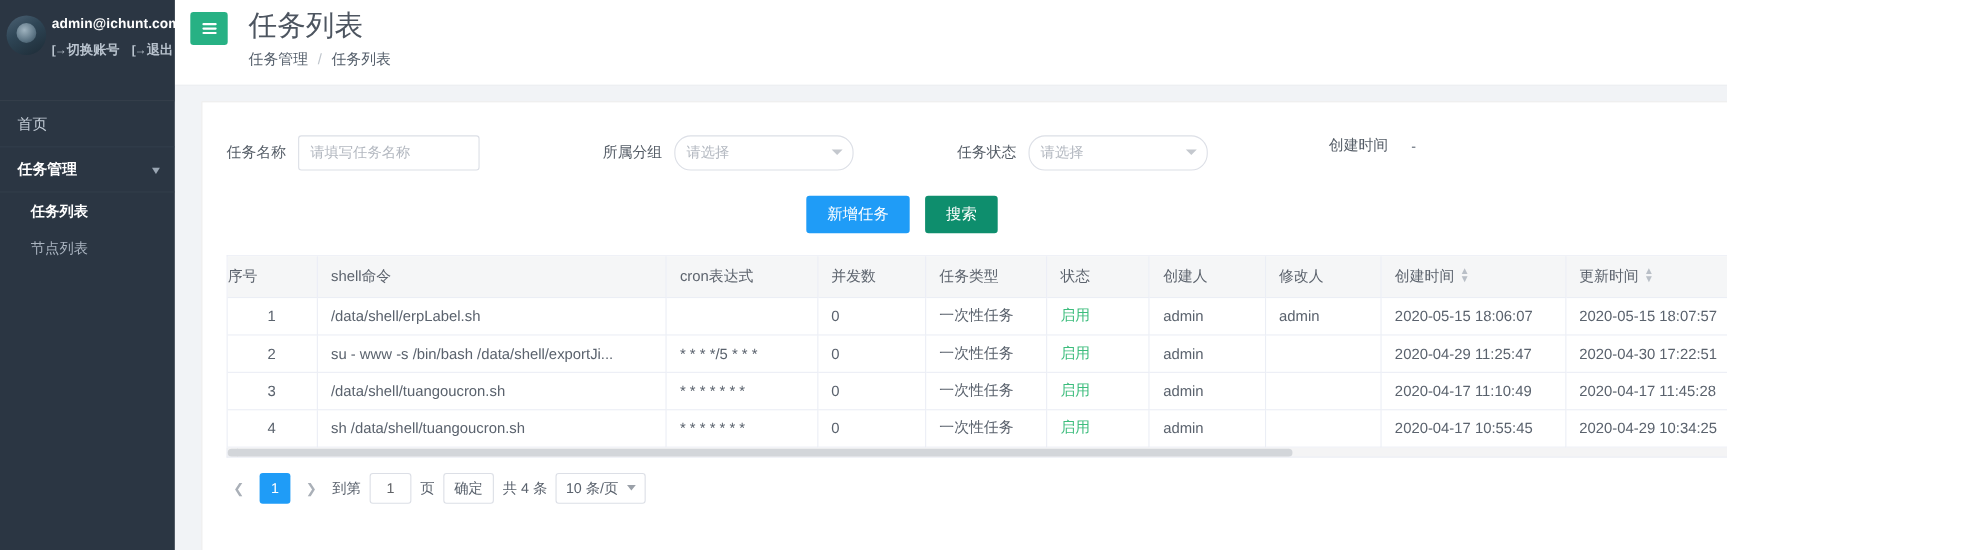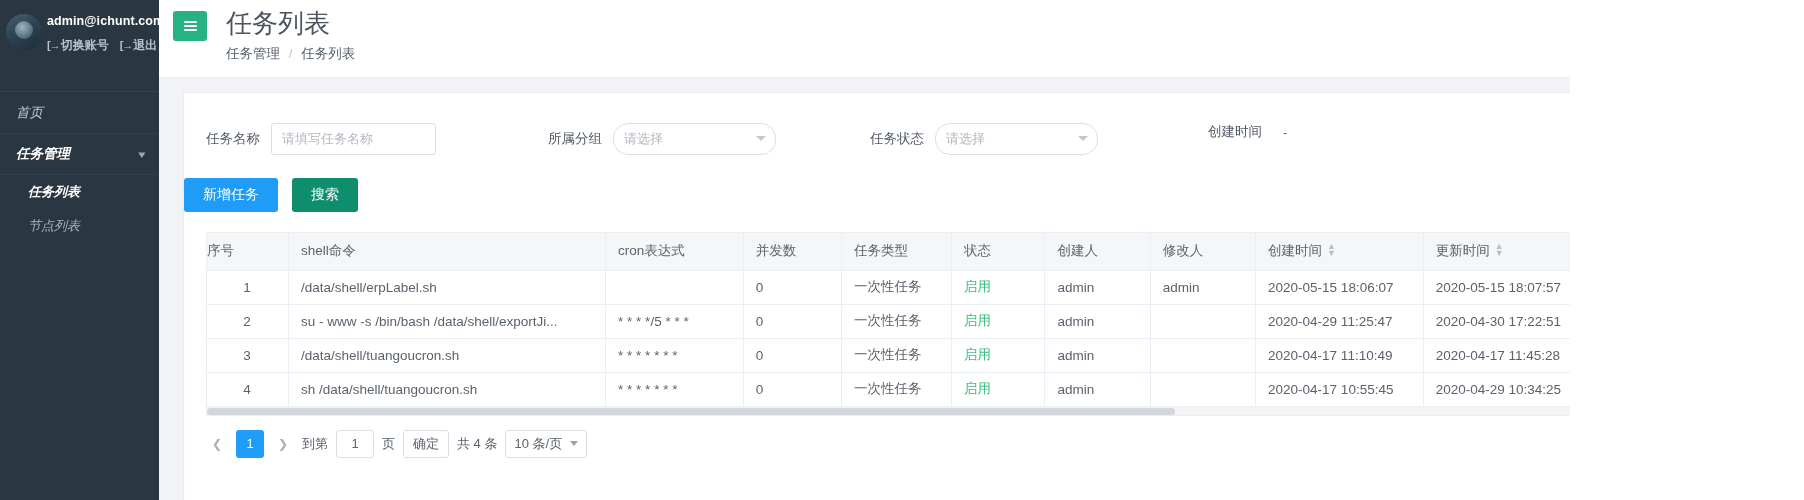--- a/index.html
+++ b/index.html
@@ -43,21 +43,21 @@
     font-size: 12.5px; font-weight: bold; color: #ffffff;
     letter-spacing: 0.1px; white-space: nowrap;
   }
   .user-links {
     margin-top: 9px; font-size: 12px; color: #b9c3ce;
     display: flex; gap: 11px; white-space: nowrap;
   }
   .user-links span.lnk { cursor: pointer; white-space: nowrap; font-weight: bold; }
   .exit-ic { font-size: 11px; margin-right: 1px; letter-spacing: -1px; }
 
-  .nav { padding-top: 0; font-style: italic; }
+  .nav { padding-top: 0; }
   .nav-item {
     height: 41px; display: flex; align-items: center;
     padding-left: 16px; font-size: 13.5px; color: #b6c1cd;
     border-bottom: 1px solid #333e4b;
     cursor: pointer;
   }
   .nav-item.home { height: 42px; color: #c3ccd6; }
   .nav-group {
     height: 41px; display: flex; align-items: center;
     padding: 0 14px 0 16px; font-size: 13.5px;
@@ -125,21 +125,21 @@
     width: 0; height: 0;
     border-left: 5px solid transparent; border-right: 5px solid transparent;
     border-top: 5px solid #c4c8ce;
   }
   .gap1 { width: 88px; }
   .gap2 { width: 70px; }
   .gap3 { width: 86px; }
   .dash { margin: 0 10px; color: #606a76; font-size: 13px; }
 
   .btn-row {
-    display: flex; gap: 14px;
+    display: flex; justify-content: center; gap: 14px;
     margin: 23px 0 0 0; padding-right: 330px;
   }
   .btn {
     height: 34px; border-radius: 3px; color: #fff; font-size: 14px;
     display: flex; align-items: center; justify-content: center;
     padding: 0 19px; cursor: pointer; border: none;
   }
   .btn.primary { background: #1f9cf7; }
   .btn.success { background: #0e8e6d; }
 

